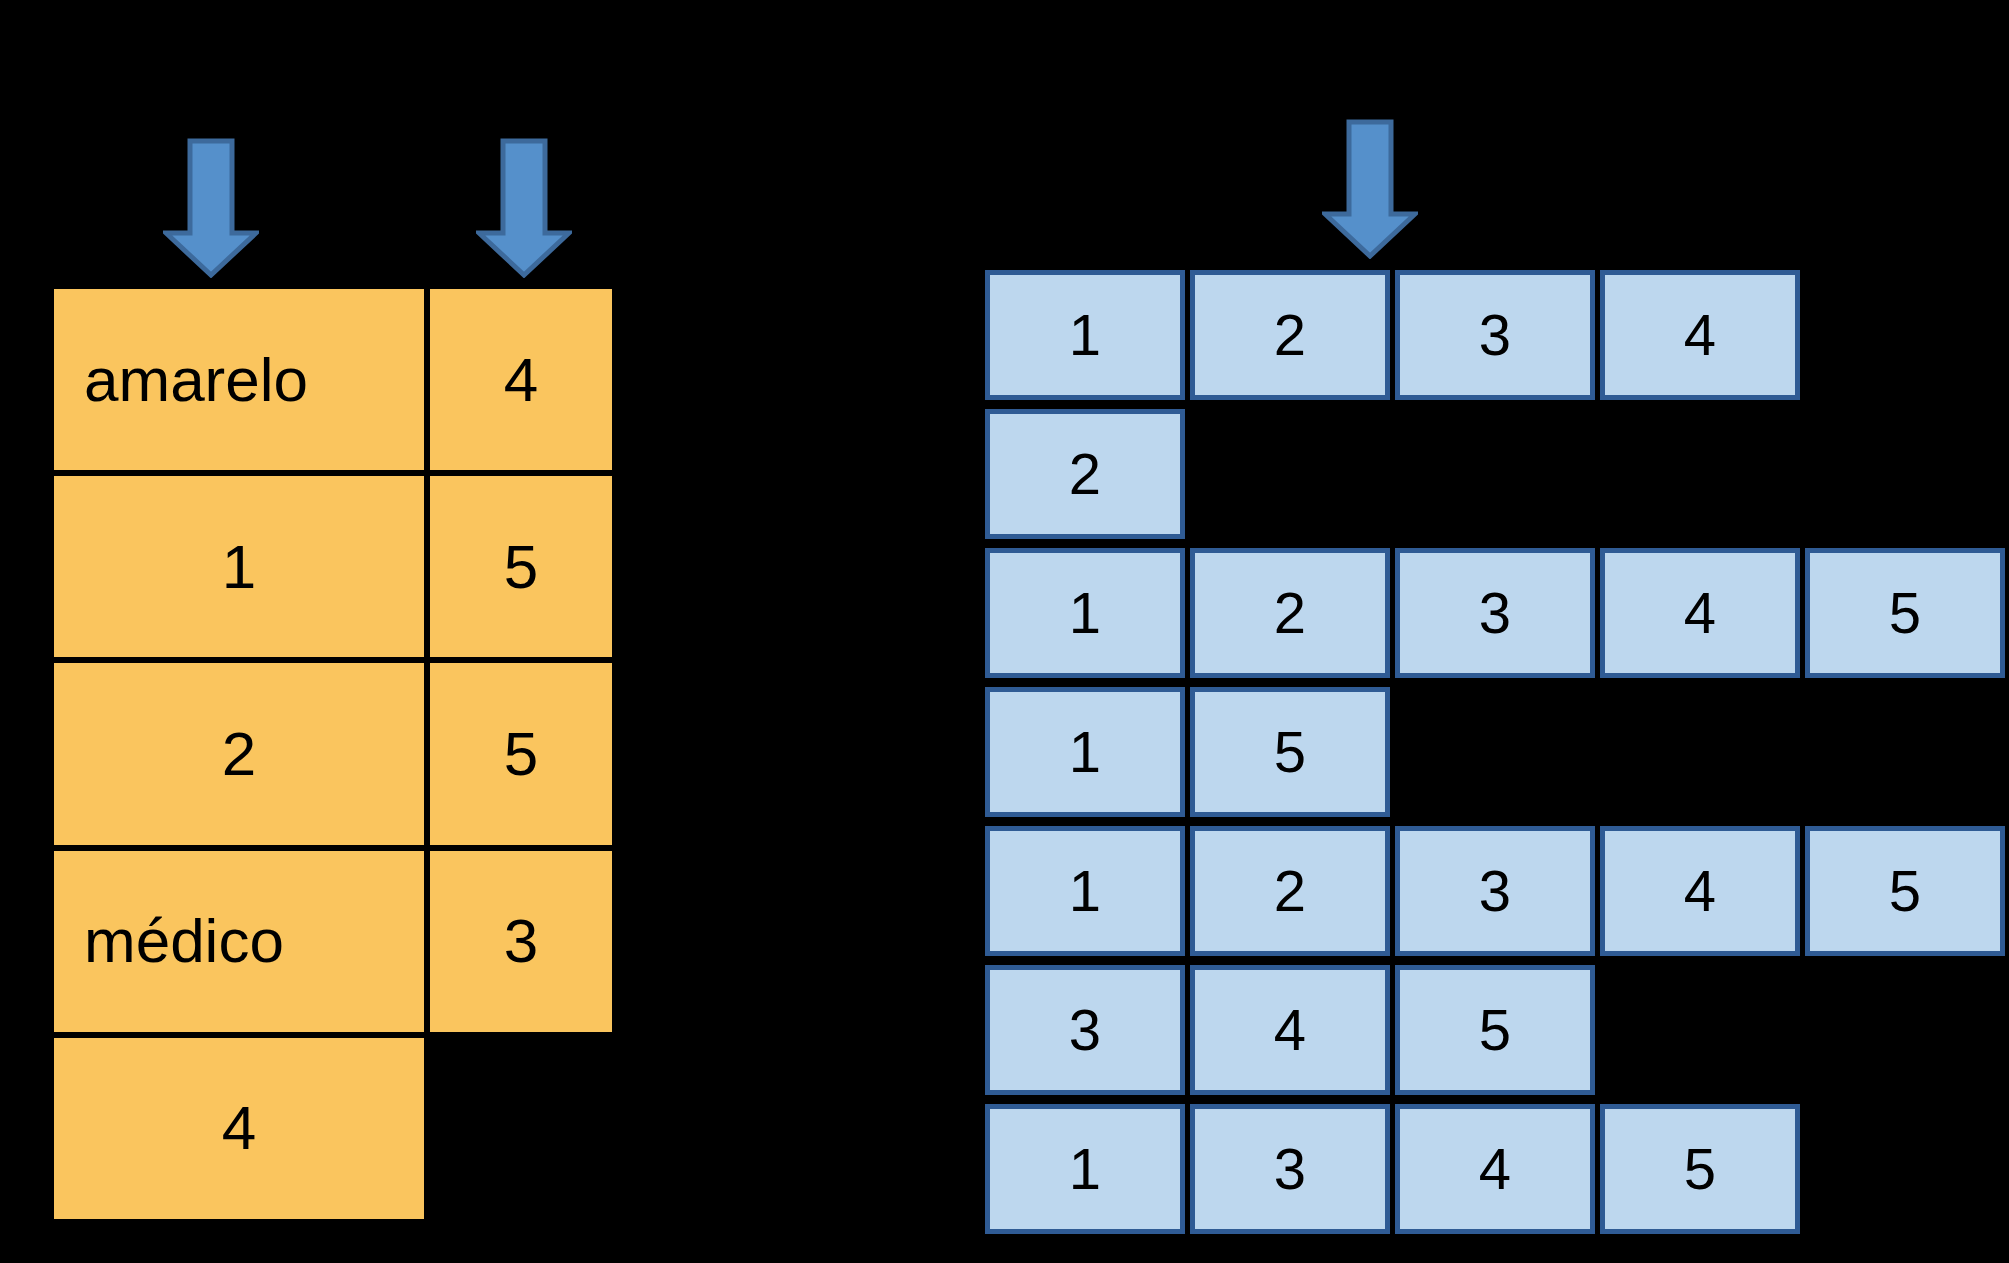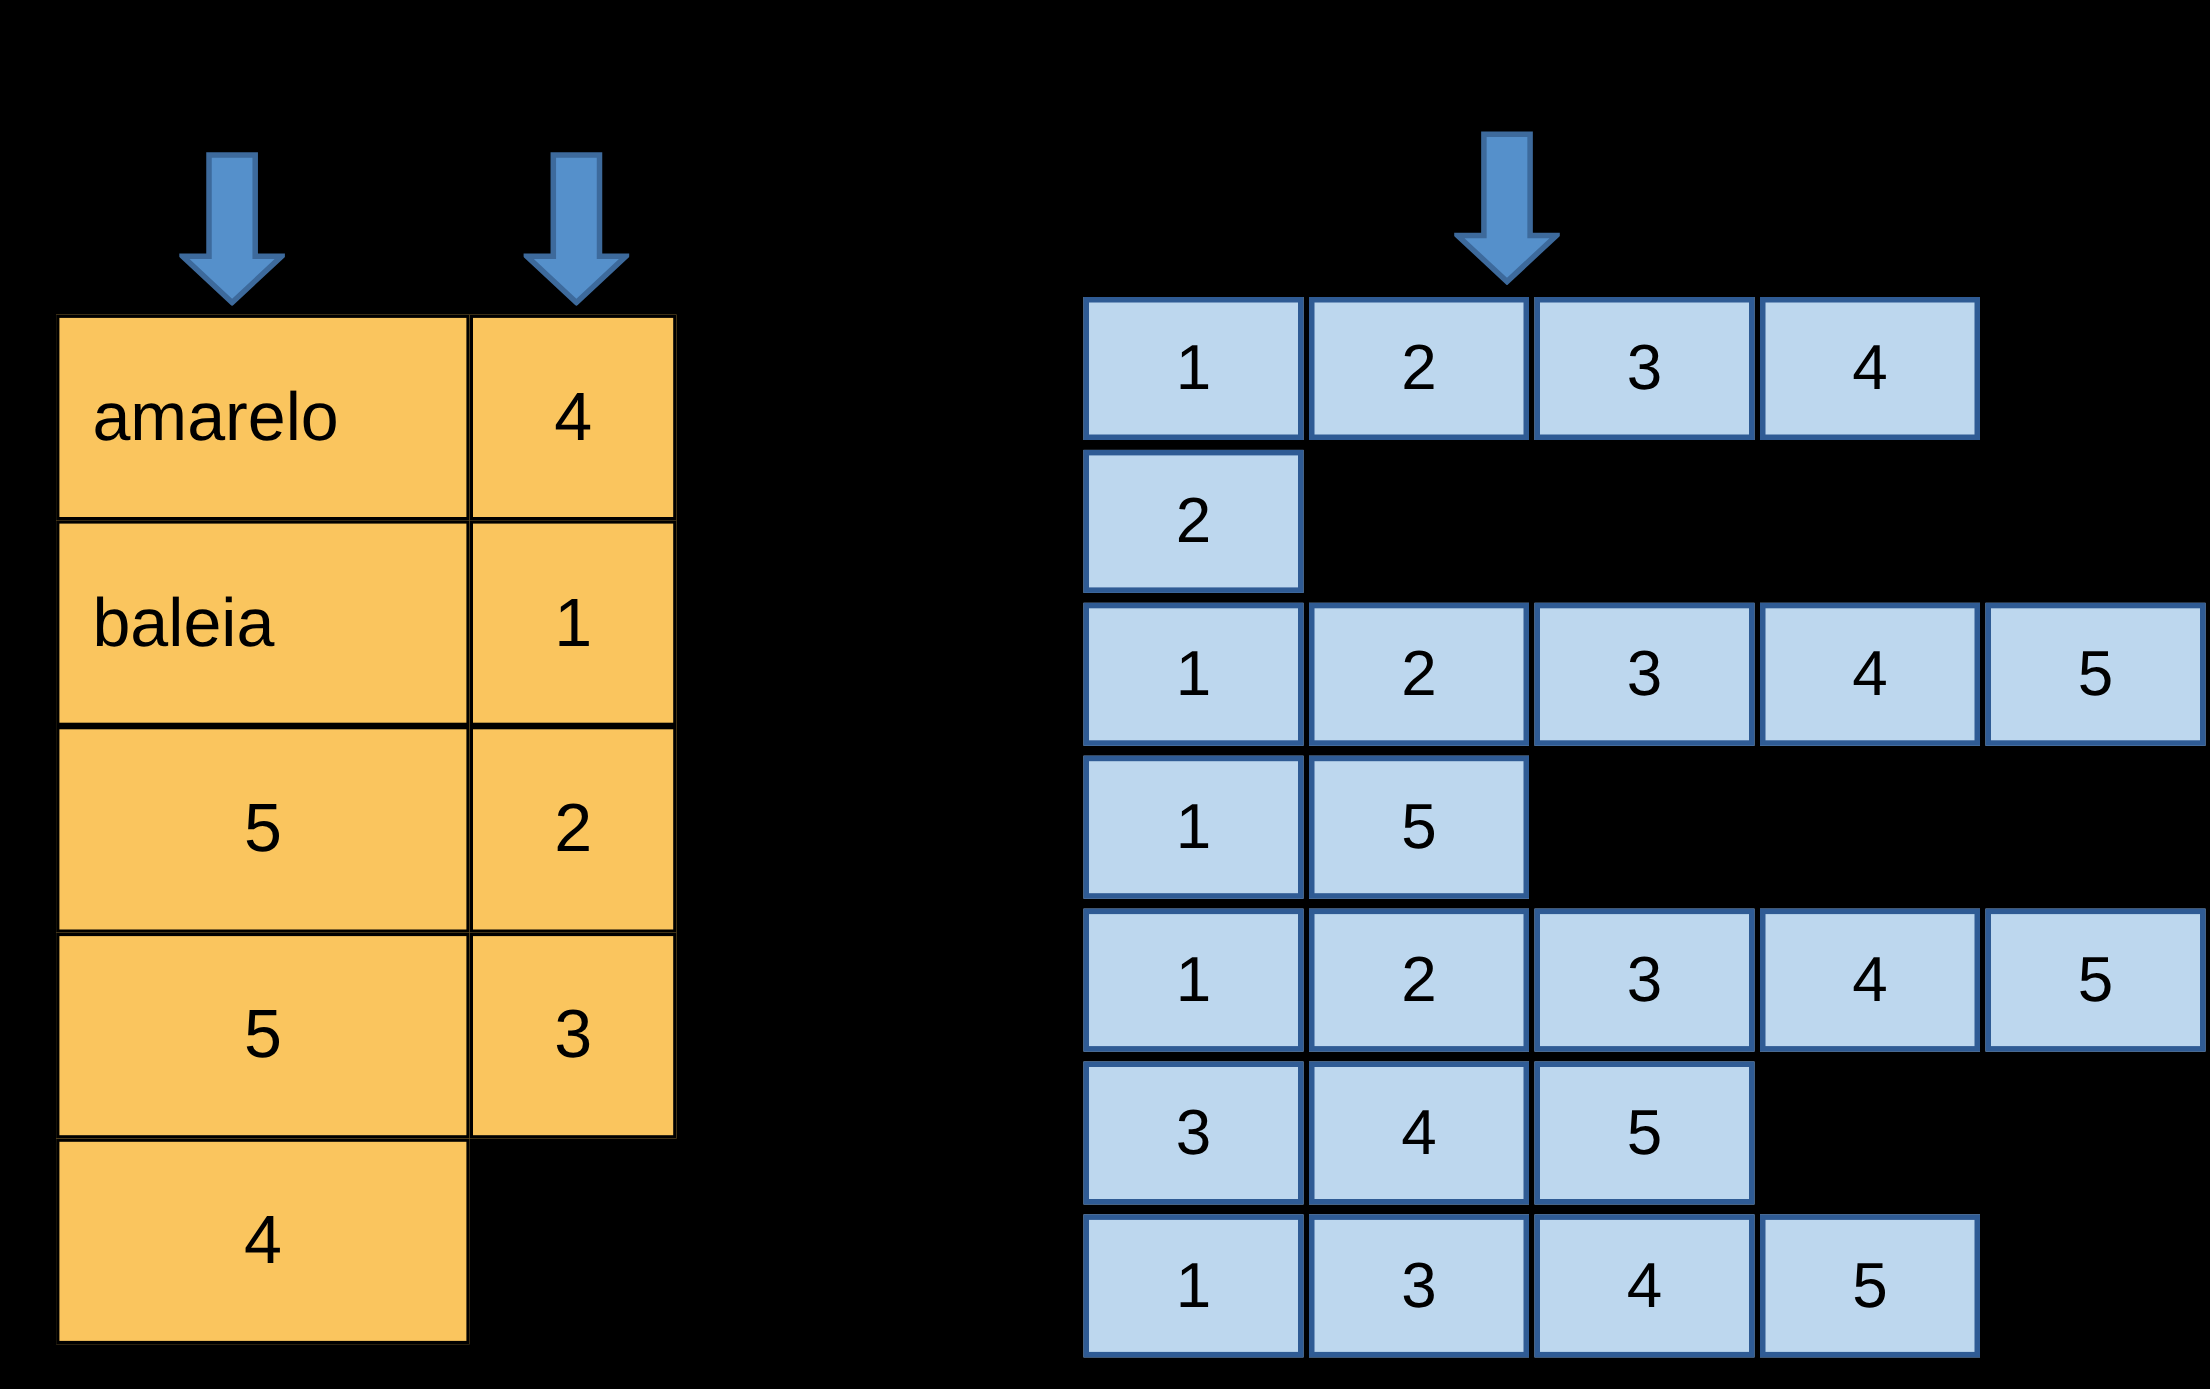--- a/index.html
+++ b/index.html
@@ -67,29 +67,29 @@
   <div class="arrow" style="left:1322px;top:119px">
     <svg viewBox="0 0 96 140">
       <polygon class="arrow-shape" points="27,3 69,3 69,95 93,95 48,137 3,95 27,95" fill="#5590CB" stroke="#3D6A9C" stroke-width="5"></polygon>
     </svg>
   </div>
 
   <div class="ltable">
   <div class="cell word">amarelo</div>
   <div class="cell count">4</div>
 
-  <div class="cell word">baleia</div>
   <div class="cell count">1</div>
 
   <div class="cell count">5</div>
 
   <div class="cell count">2</div>
 
   <div class="cell count">5</div>
 
+  <div class="cell word">médico</div>
   <div class="cell count">3</div>
 
   <div class="cell count">4</div>
 </div>
 
   <div>
       <div class="prow" style="top: 270px;">
   <div class="pcell">
           <span>1</span>
         </div>

